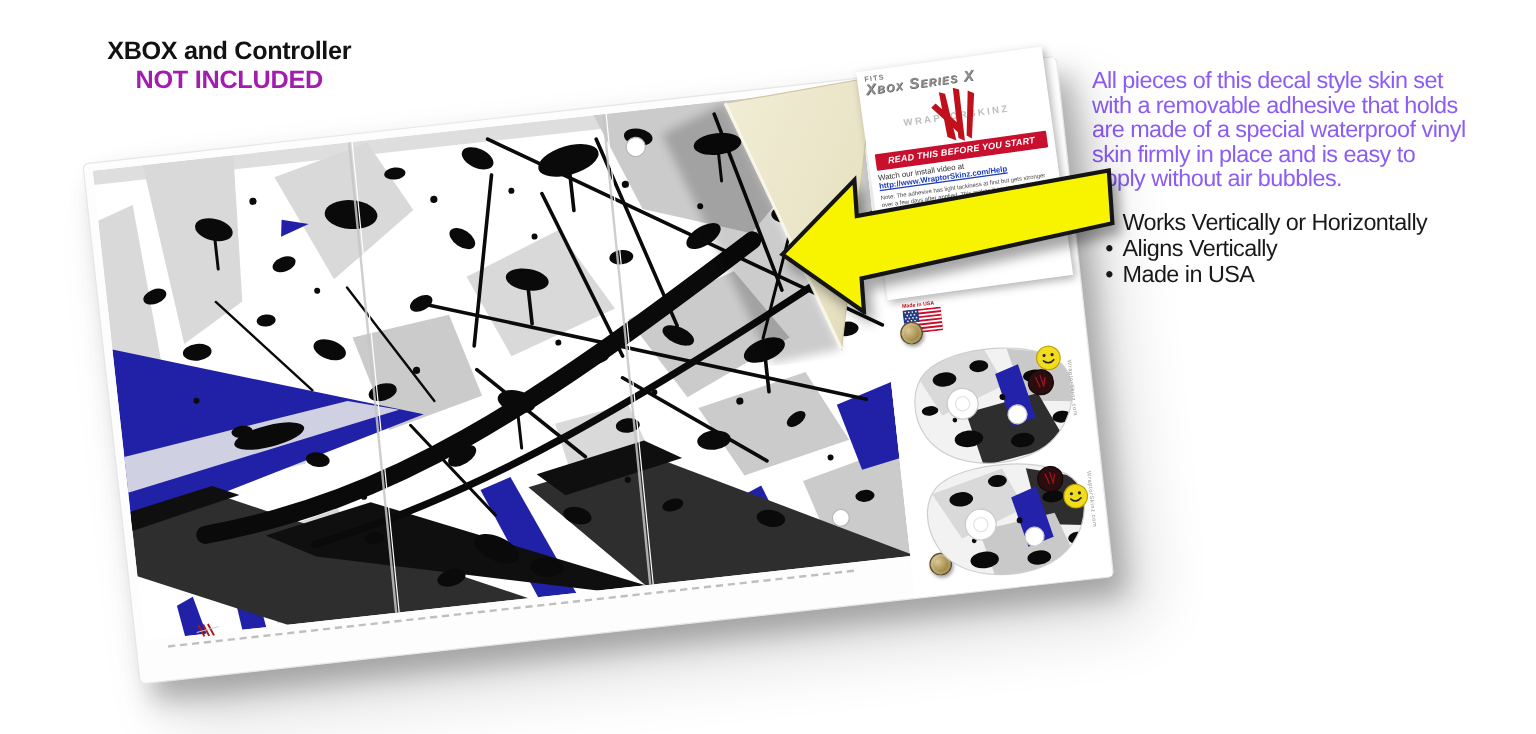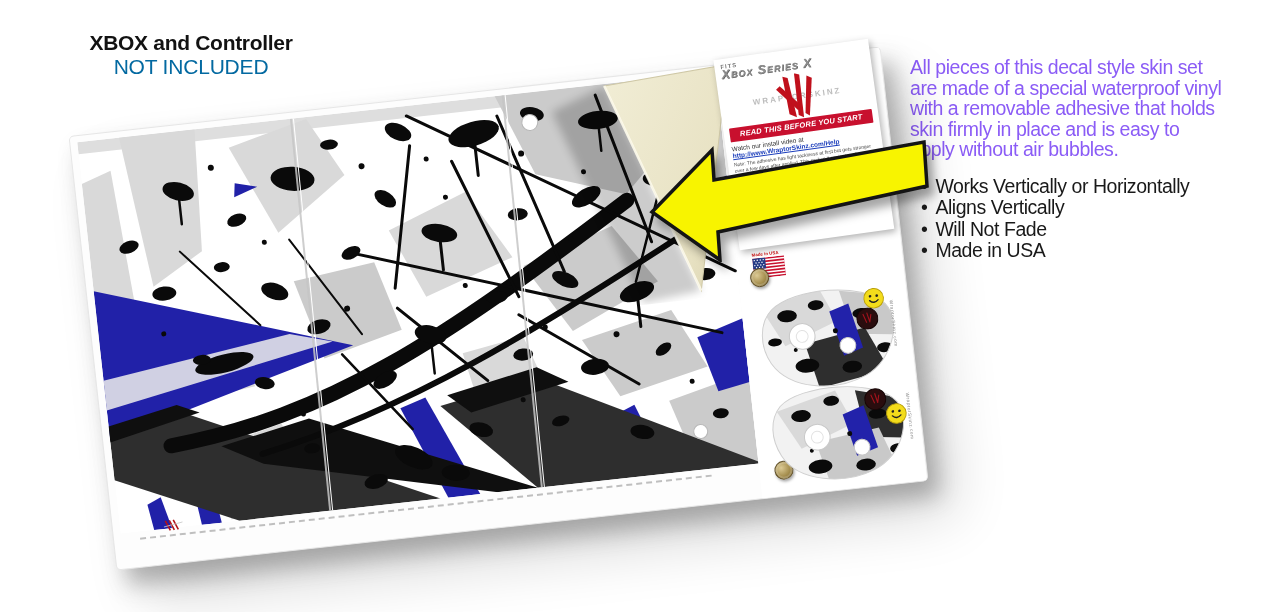--- a/index.html
+++ b/index.html
@@ -2,21 +2,21 @@
 <html><head>
 <meta charset="utf-8">
 <style>
   html,body{margin:0;padding:0;background:#fff;}
   .stage{position:relative;width:1280px;height:612px;overflow:hidden;background:#ffffff;
          font-family:"Liberation Sans",sans-serif;padding-left:44px;}
 
   
   .notice{position:absolute;left:76px;top:31px;width:230px;text-align:center;line-height:1.12;}
   .notice .l1{font-size:21px;font-weight:600;color:#121212;letter-spacing:-0.3px;}
-  .notice .l2{font-size:21px;font-weight:400;color:#0369a1;letter-spacing:-0.2px;}
+  .notice .l2{font-size:21px;font-weight:700;color:#a21caf;letter-spacing:-0.2px;}
 
   
   .desc{position:absolute;left:910px;top:57px;width:365px;font-size:19.5px;line-height:20.6px;
         color:#8b5cf6;letter-spacing:-0.45px;}
   .features{position:absolute;left:921px;top:176px;margin:0;padding:0;list-style:none;
         font-size:19.5px;line-height:21.3px;color:#191919;letter-spacing:-0.45px;}
   .features li::before{content:"•";margin-right:8px;}
 
   
   .sheet{position:absolute;left:90px;top:90px;width:815px;height:435px;background:#fdfdfd;
@@ -74,29 +74,28 @@
 
 <div class="stage">
 
   <div class="notice">
     <div class="l1">XBOX and Controller</div>
     <div class="l2">NOT INCLUDED</div>
   </div>
 
   <div class="desc">
     <div>All pieces of this decal style skin set</div>
+    <div>with a removable adhesive that holds</div>
     <div>are made of a special waterproof vinyl</div>
-    <div>with a removable adhesive that holds</div>
     <div>skin firmly in place and is easy to</div>
     <div>apply without air bubbles.</div>
   </div>
   <ul class="features">
     <li>Works Vertically or Horizontally</li>
     <li>Aligns Vertically</li>
-    <li>Will Not Fade</li>
     <li>Made in USA</li>
   </ul>
 
   <div class="sheet">
 
     <svg class="design" viewBox="0 0 642 394" preserveAspectRatio="none">
       <rect width="642" height="394" fill="#ffffff"></rect>
       <rect width="642" height="12" fill="#dedede"></rect>
 
       <g fill="#d9d9d9">

